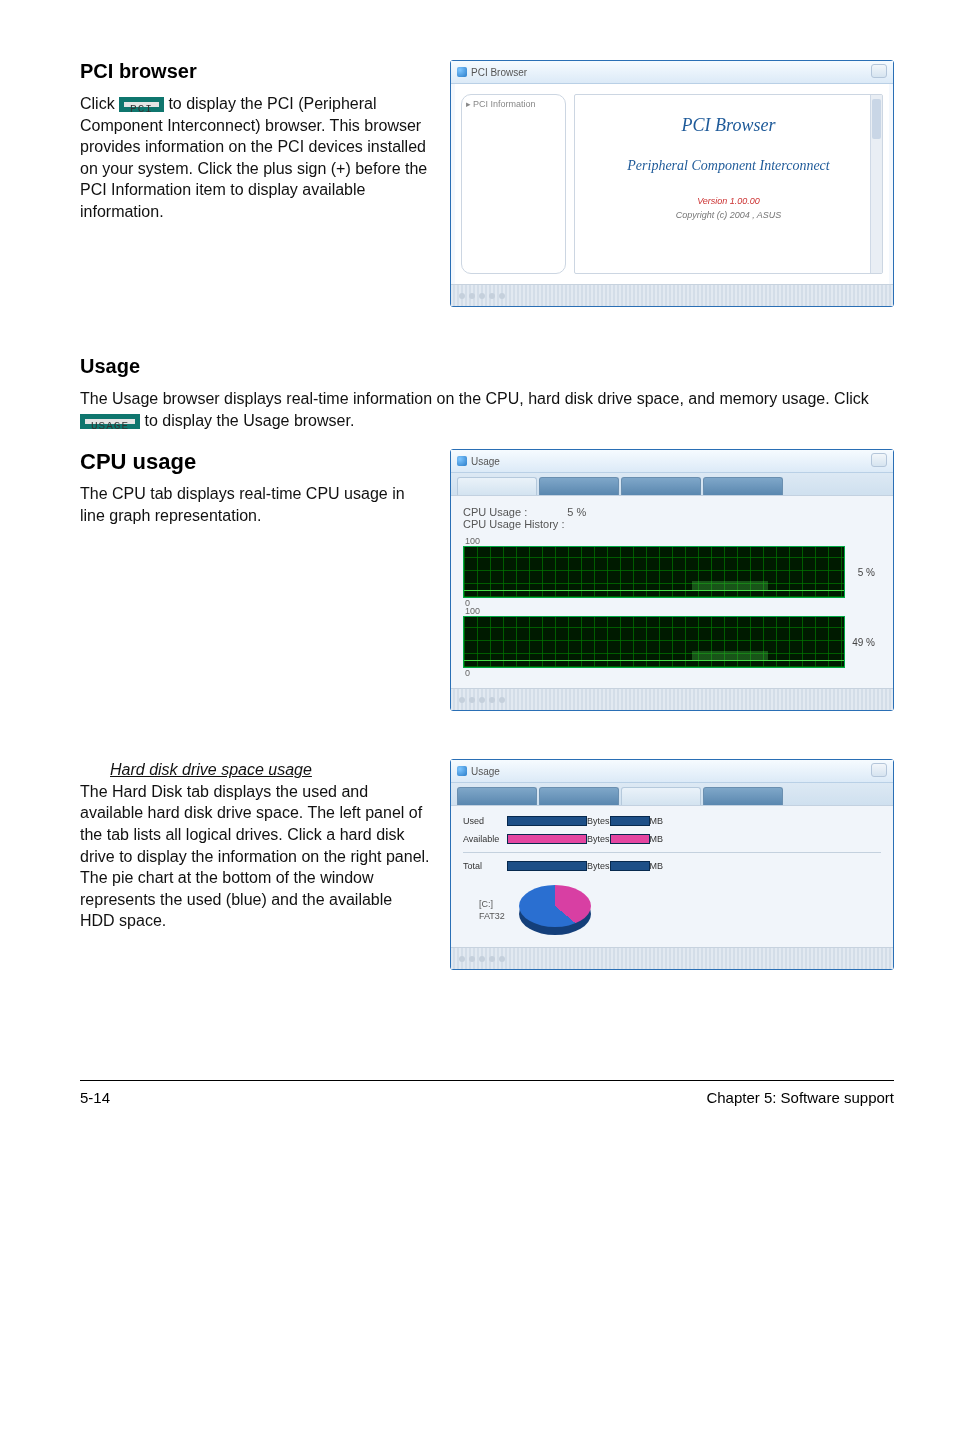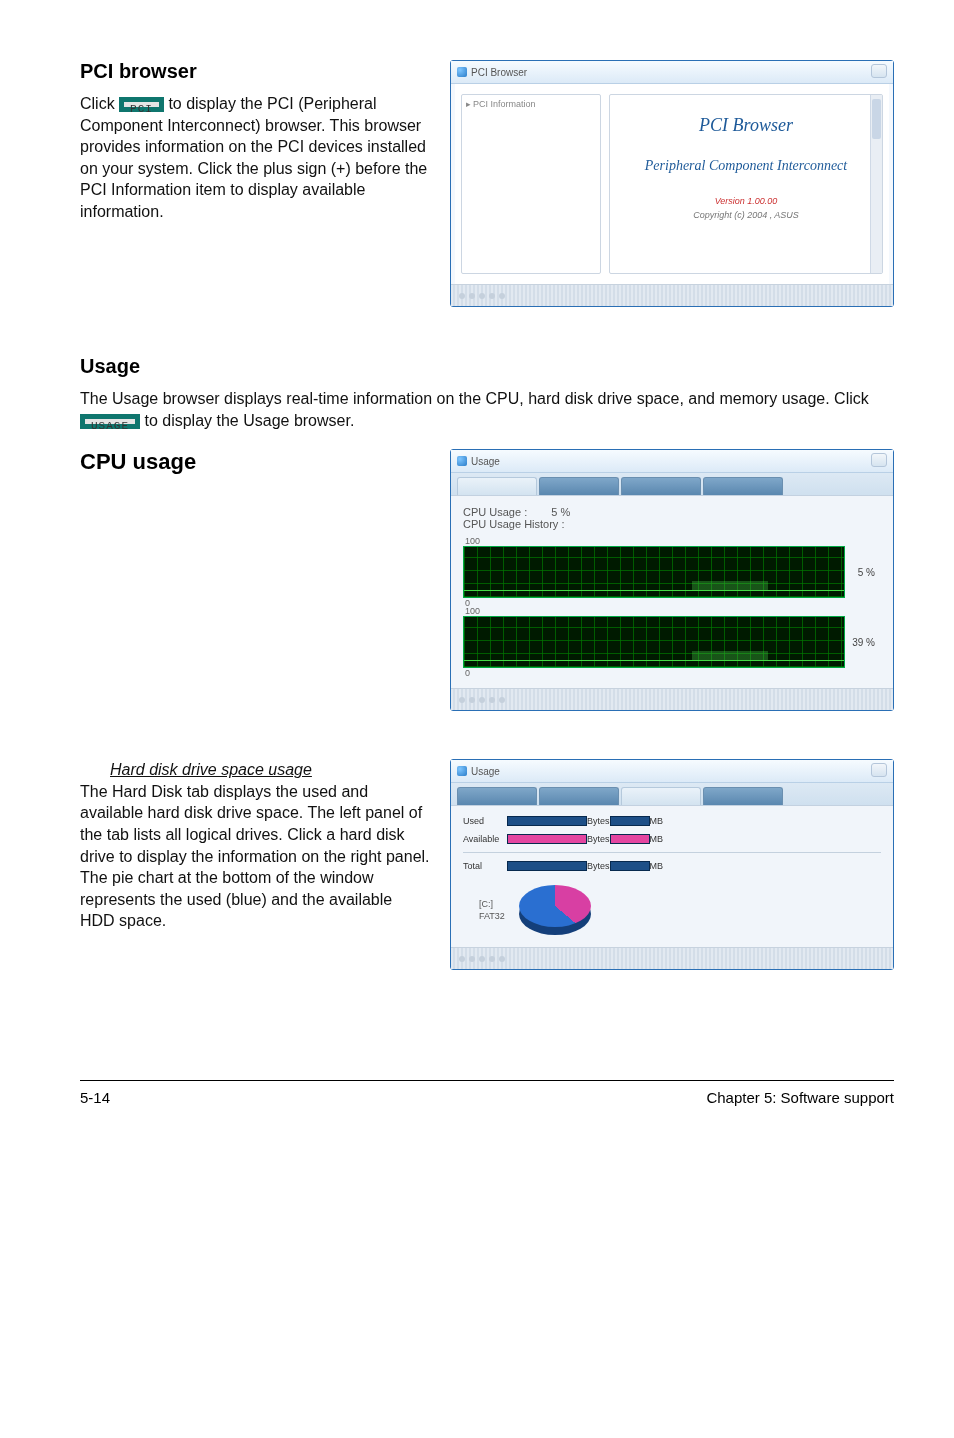--- a/index.html
+++ b/index.html
@@ -82,23 +82,23 @@
     width: 16px; height: 14px; border-radius: 3px;
     background: linear-gradient(#f2f6fa,#d6e4f0);
     border:1px solid #b4c6da;
     display:inline-block;
   }
   .win-body { padding: 10px; font-size: 10px; }
 
   
   .pci-cols { display: flex; gap: 8px; height: 180px; }
   .pci-left {
-    width: 140px;
+    width: 105px;
     border: 1px solid #ccd6e2;
-    border-radius: 2px;
+    border-radius: 10px;
     background: #fff;
     padding: 4px;
     font-size: 9px;
     color: #888;
   }
   .pci-left .node { color:#888; filter: blur(0.6px);}
   .pci-right {
     flex:1;
     border: 1px solid #ccd6e2;
     border-radius: 2px;
@@ -135,21 +135,21 @@
     border:1px solid #6a8fb0;
     border-bottom:none;
   }
   .tab.active {
     background: linear-gradient(#eaf2f9,#d3e3f0);
     border-color:#b5c9dc;
   }
   .usage-body {
     background:#f1f5fa; border-top:1px solid #c3d1e0; padding:10px 12px;
   }
-  .meter-line { display:flex; gap:24px; color:#555; font-size:11px; filter: blur(0.5px);}
+  .meter-line { display:flex; gap:40px; color:#555; font-size:11px; filter: blur(0.5px);}
   .grids { margin-top:16px; }
   .gridbox{
     position:relative;
     height:52px;
     background:#001a00;
     border:1px solid #0a4;
     margin-bottom:10px;
     background-image:
       repeating-linear-gradient(0deg, rgba(0,120,0,.7) 0 1px, transparent 1px 13px),
       repeating-linear-gradient(90deg, rgba(0,120,0,.7) 0 1px, transparent 1px 13px);
@@ -278,20 +278,21 @@
   <h3 class="section-title">Usage</h3>
   <p class="body" style="margin-bottom:18px;">
     <span>The Usage browser displays real-time information on the CPU, hard disk drive space, and memory usage. Click </span>
     <span class="btn-chip">USAGE</span>
     <span> to display the Usage browser.</span>
   </p>
 
   <div class="row">
     <div class="col-text">
       <h4 class="subsection-title">CPU usage</h4>
+      <p class="body">The CPU tab displays real-time CPU usage in line graph representation.</p>
     </div>
     <div class="col-img">
       <div class="win">
         <div class="win-titlebar">
           <span class="title-left">
             <span class="win-icon"></span>
             <span>Usage</span>
           </span>
           <span class="title-right"><span class="closebtn"></span></span>
         </div>
@@ -319,21 +320,21 @@
               <span class="axis-bot">0</span>
               <span class="side-pct">5 %</span>
             </div>
             <div style="position:relative;">
               <span class="axis-top">100</span>
               <div class="gridbox">
                 <div class="wave"></div>
                   <div class="wave-line"></div>
               </div>
               <span class="axis-bot">0</span>
-              <span class="side-pct">39 %</span>
+              <span class="side-pct">49 %</span>
             </div>
           </div>
         </div>
         <div class="chrome-strip">
           <span class="circ"></span>
             <span class="circ"></span>
             <span class="circ"></span>
             <span class="circ"></span>
             <span class="circ"></span>
         </div>

